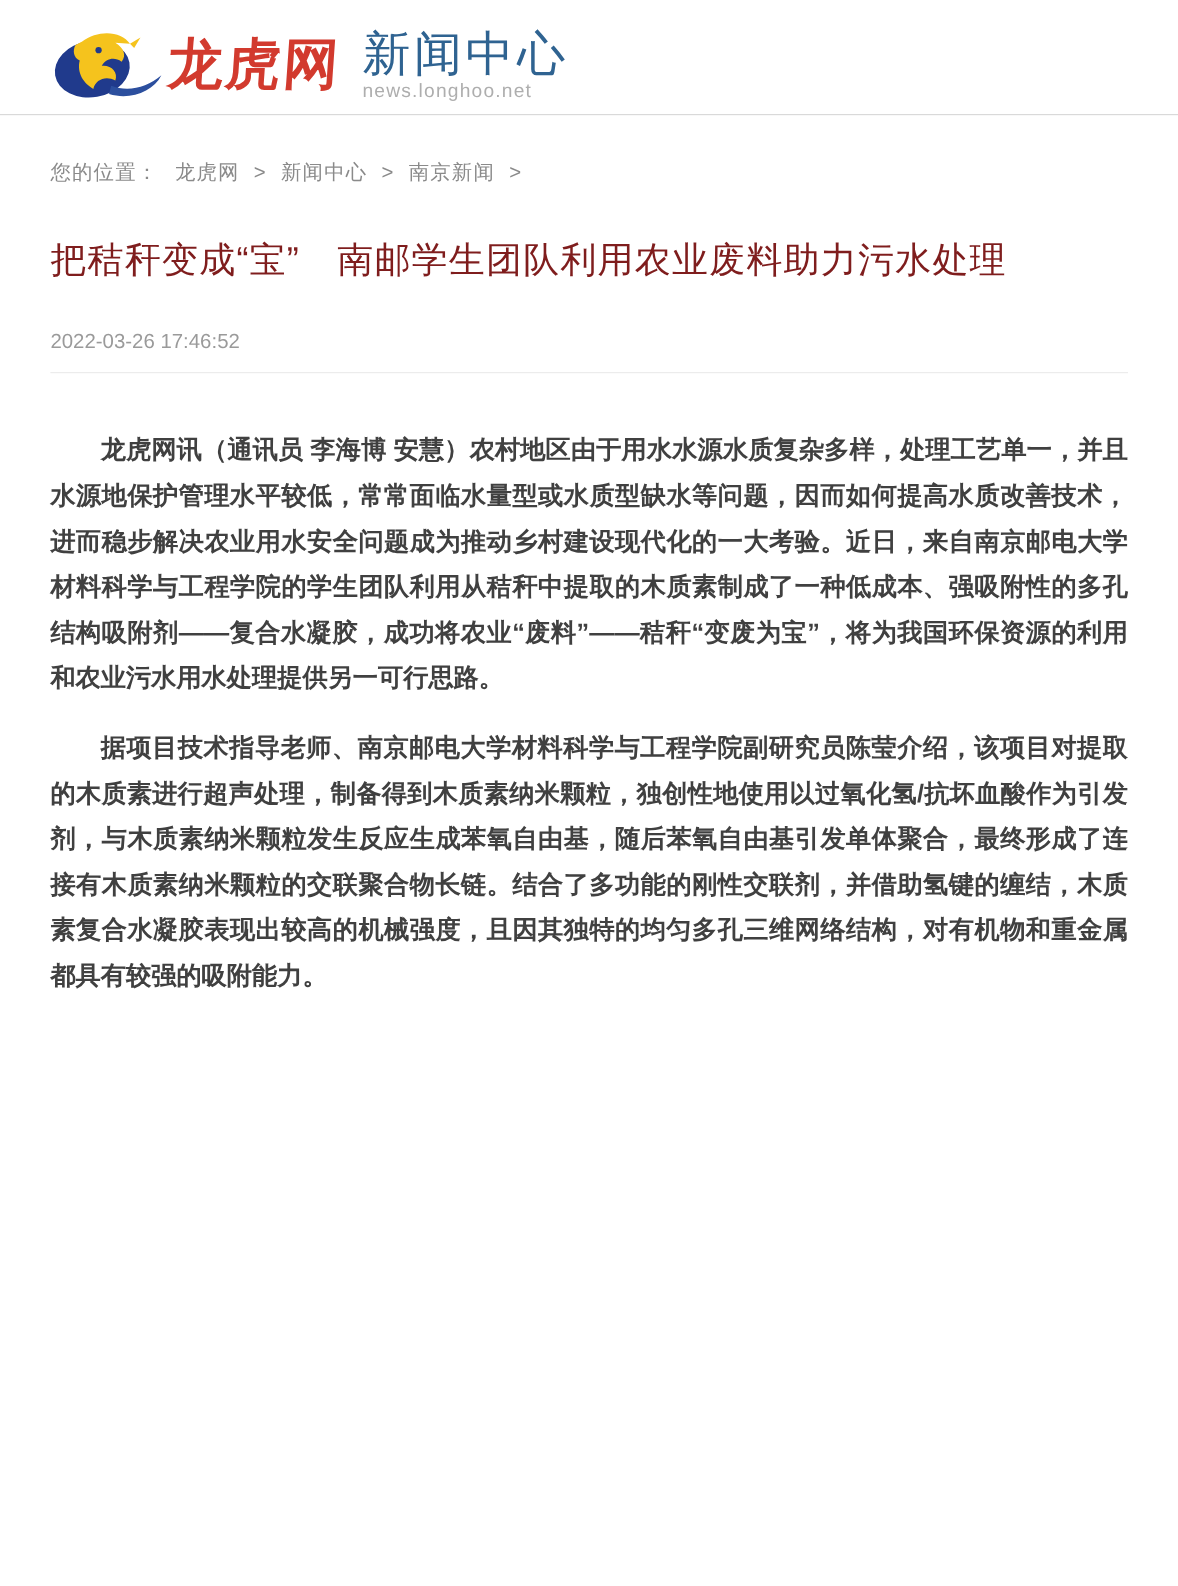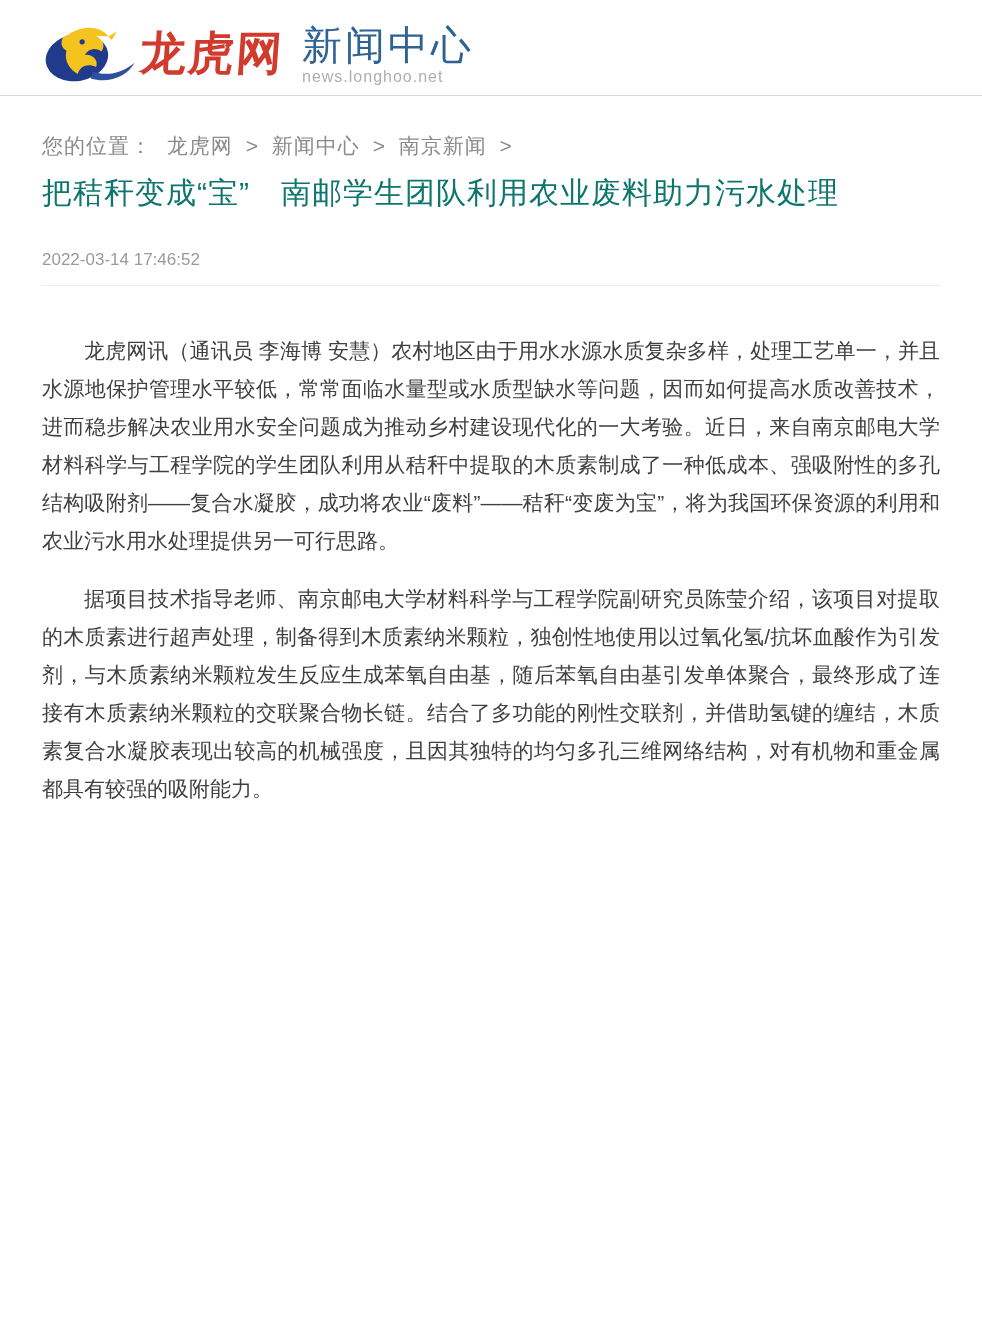--- a/index.html
+++ b/index.html
@@ -44,38 +44,38 @@
     color: #aeaeae;
     margin-top: 2px;
     letter-spacing: 1px;
   }
 
   
   .content { padding: 0 42px; }
 
   .breadcrumb {
     margin-top: 36px;
-    font-size: 21px;
+    font-size: 17px;
     color: #8a8a8a;
     letter-spacing: 1px;
   }
   .breadcrumb a {
     color: #8a8a8a;
     text-decoration: none;
     cursor: pointer;
     margin-right: 6px;
   }
   .breadcrumb .crumb-label { margin-right: 8px; }
   .breadcrumb .sep { margin-right: 6px; color: #8a8a8a; }
 
   .article-title {
-    margin-top: 12px;
+    margin-top: 42px;
     font-size: 30px;
     font-weight: 500;
-    color: #0f766e;
+    color: #7f1d1d;
     letter-spacing: 1px;
     line-height: 42px;
   }
 
   .publish-time {
     margin-top: 36px;
     font-size: 17px;
     color: #9a9a9a;
   }
 
@@ -88,20 +88,21 @@
   .article-body {
     margin-top: 46px;
     font-size: 21px;
     line-height: 38px;
     color: #404040;
   }
   .article-body p {
     margin: 15px 0 20px 0;
     text-indent: 2em;
     text-align: justify;
+    font-weight: bold;
   }
 </style>
 </head>
 <body>
 
 <div class="page">
 
   <div class="header">
     <a class="logo-link">
       <span class="logo-icon">
@@ -127,21 +128,21 @@
       <span class="crumb-label">您的位置：</span>
       <a>龙虎网</a>
       <span class="sep">&gt;</span>
       <a>新闻中心</a>
       <span class="sep">&gt;</span>
       <a>南京新闻</a>
       <span class="sep">&gt;</span>
     </div>
 
     <h1 class="article-title">把秸秆变成“宝”　南邮学生团队利用农业废料助力污水处理</h1>
-    <div class="publish-time">2022-03-14 17:46:52</div>
+    <div class="publish-time">2022-03-26 17:46:52</div>
     <hr class="title-divider">
 
     <div class="article-body">
       <p>龙虎网讯（通讯员 李海博 安慧）农村地区由于用水水源水质复杂多样，处理工艺单一，并且水源地保护管理水平较低，常常面临水量型或水质型缺水等问题，因而如何提高水质改善技术，进而稳步解决农业用水安全问题成为推动乡村建设现代化的一大考验。近日，来自南京邮电大学材料科学与工程学院的学生团队利用从秸秆中提取的木质素制成了一种低成本、强吸附性的多孔结构吸附剂——复合水凝胶，成功将农业“废料”——秸秆“变废为宝”，将为我国环保资源的利用和农业污水用水处理提供另一可行思路。</p>
       <p>据项目技术指导老师、南京邮电大学材料科学与工程学院副研究员陈莹介绍，该项目对提取的木质素进行超声处理，制备得到木质素纳米颗粒，独创性地使用以过氧化氢/抗坏血酸作为引发剂，与木质素纳米颗粒发生反应生成苯氧自由基，随后苯氧自由基引发单体聚合，最终形成了连接有木质素纳米颗粒的交联聚合物长链。结合了多功能的刚性交联剂，并借助氢键的缠结，木质素复合水凝胶表现出较高的机械强度，且因其独特的均匀多孔三维网络结构，对有机物和重金属都具有较强的吸附能力。</p>
 
     </div>
   </div>
 
 </div>

